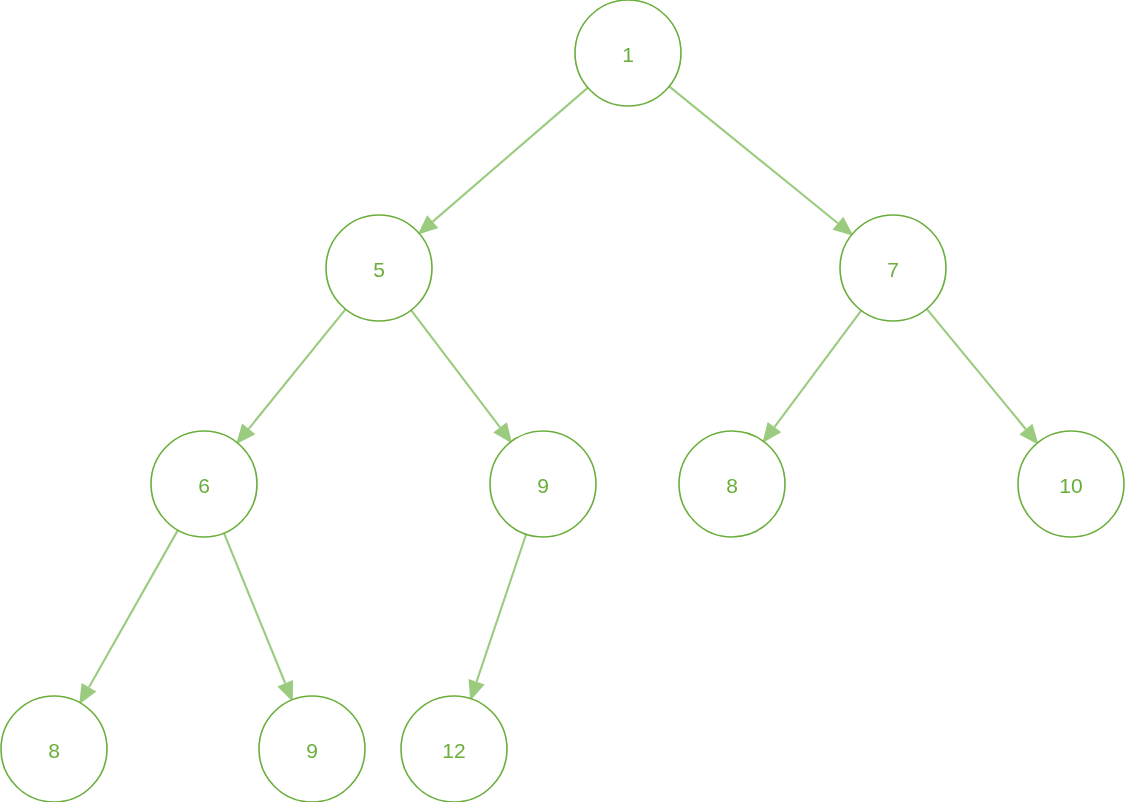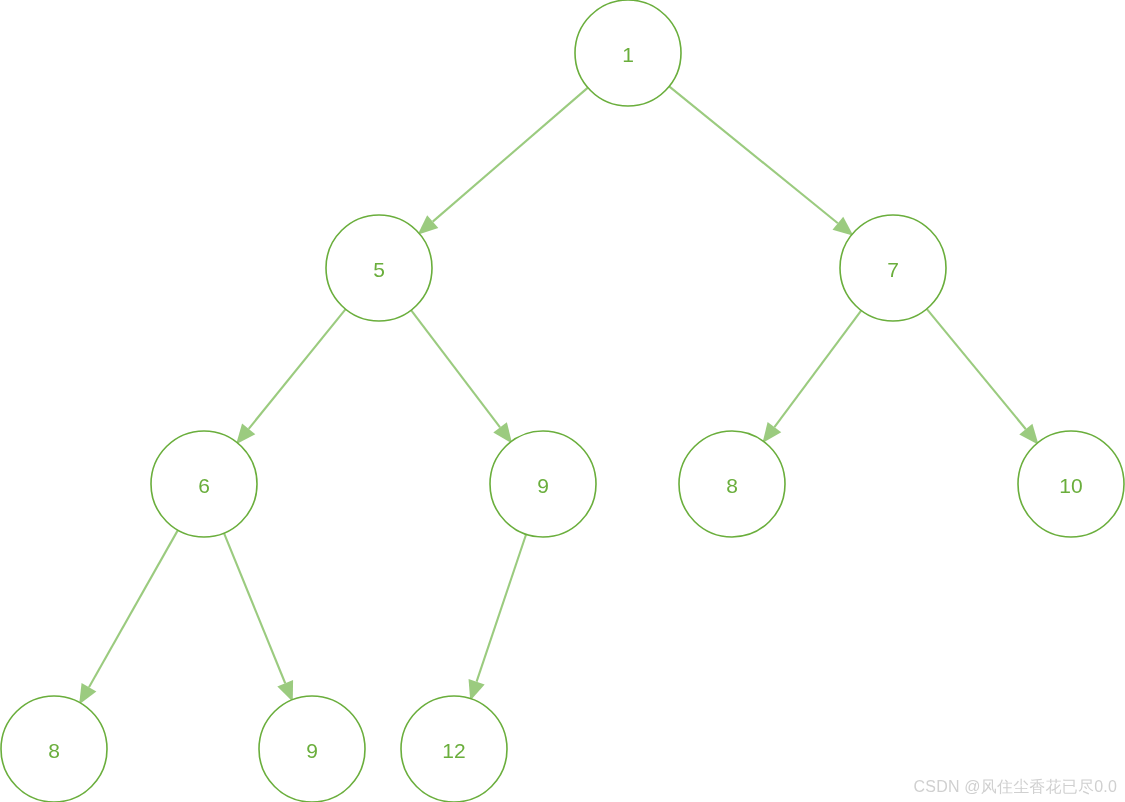--- a/index.html
+++ b/index.html
@@ -117,14 +117,13 @@
         <g>
           <circle cx="312" cy="749" r="53" class="node-circle"></circle>
           <text x="312" y="750" class="node-label">9</text>
         </g>
         <g>
           <circle cx="454" cy="749" r="53" class="node-circle"></circle>
           <text x="454" y="750" class="node-label">12</text>
         </g>
       </g>
   </svg>
-  <div id="watermark">CSDN @风住尘香花已尽0.0</div>
 </div>
 
 </body></html>

